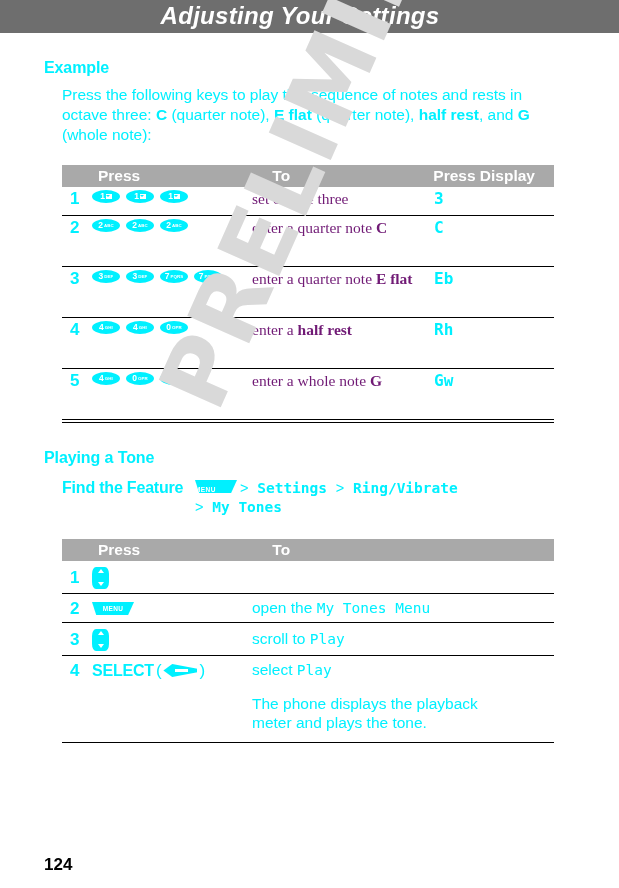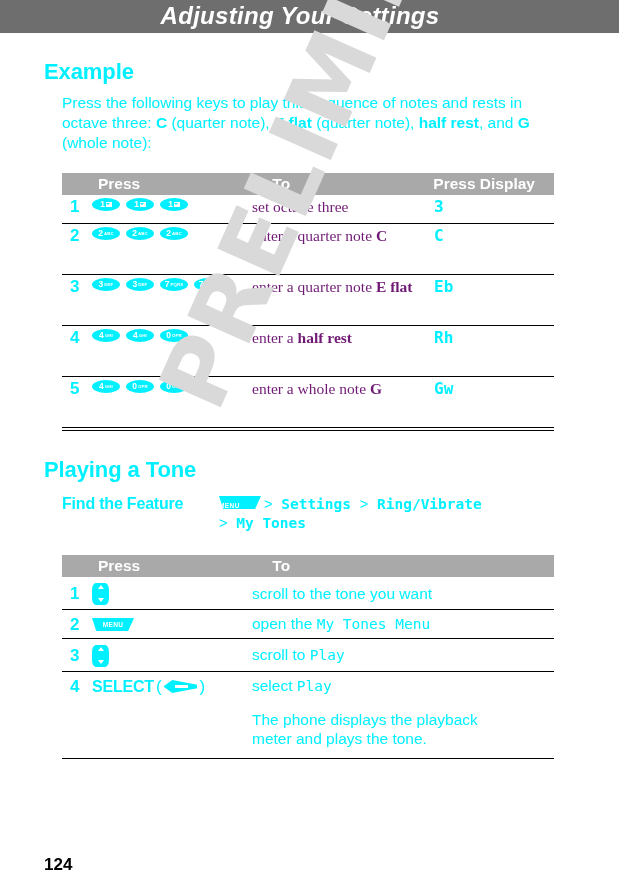--- a/index.html
+++ b/index.html
@@ -61,21 +61,21 @@
   
   #content {
     position: absolute;
     left: 0; top: 33px;
     width: 619px;
     z-index: 20;
   }
 
   .h-section {
     margin: 26px 0 0 44px;
-    font-size: 22px;
+    font-size: 16px;
     font-weight: bold;
     color: #00f0ff;
     letter-spacing: -0.1px;
   }
 
   .body-para {
     margin: 8px 0 0 62px;
     width: 492px;
     font-size: 15.5px;
     line-height: 20px;
@@ -260,21 +260,20 @@
     margin-left: 2px;
   }
   .paren { font-size: 17px; font-weight: normal; color: #00f0ff; }
 
   
   .fft {
     margin: 12px 0 0 62px;
     width: 492px;
     display: flex;
     align-items: flex-start;
-    gap: 24px;
   }
   .fft-label {
     width: 133px;
     flex: 0 0 133px;
     font-size: 16px;
     font-weight: bold;
     color: #00f0ff;
     letter-spacing: -0.2px;
   }
   .fft-path {
@@ -485,21 +484,20 @@
         <div class="tbl-row" style="min-height: 28px;">
           <div class="c-press" style="align-items: center;">
             <div class="step-no">1</div>
             <div class="keys">
               <span class="key-scroll">
                 <span class="tri-up"></span>
                 <span class="tri-dn"></span>
               </span>
             </div>
           </div>
-          <div class="c2-to" style="align-self: center;"><span>scroll to the tone you want</span></div>
         </div>
         <div class="tbl-row">
           <div class="c-press" style="align-items: center;">
             <div class="step-no">2</div>
             <div class="keys">
               <span class="key-menu">MENU</span>
             </div>
           </div>
           <div class="c2-to" style="align-self: center;"><span>open the </span><b>My Tones Menu</b></div>
         </div>

